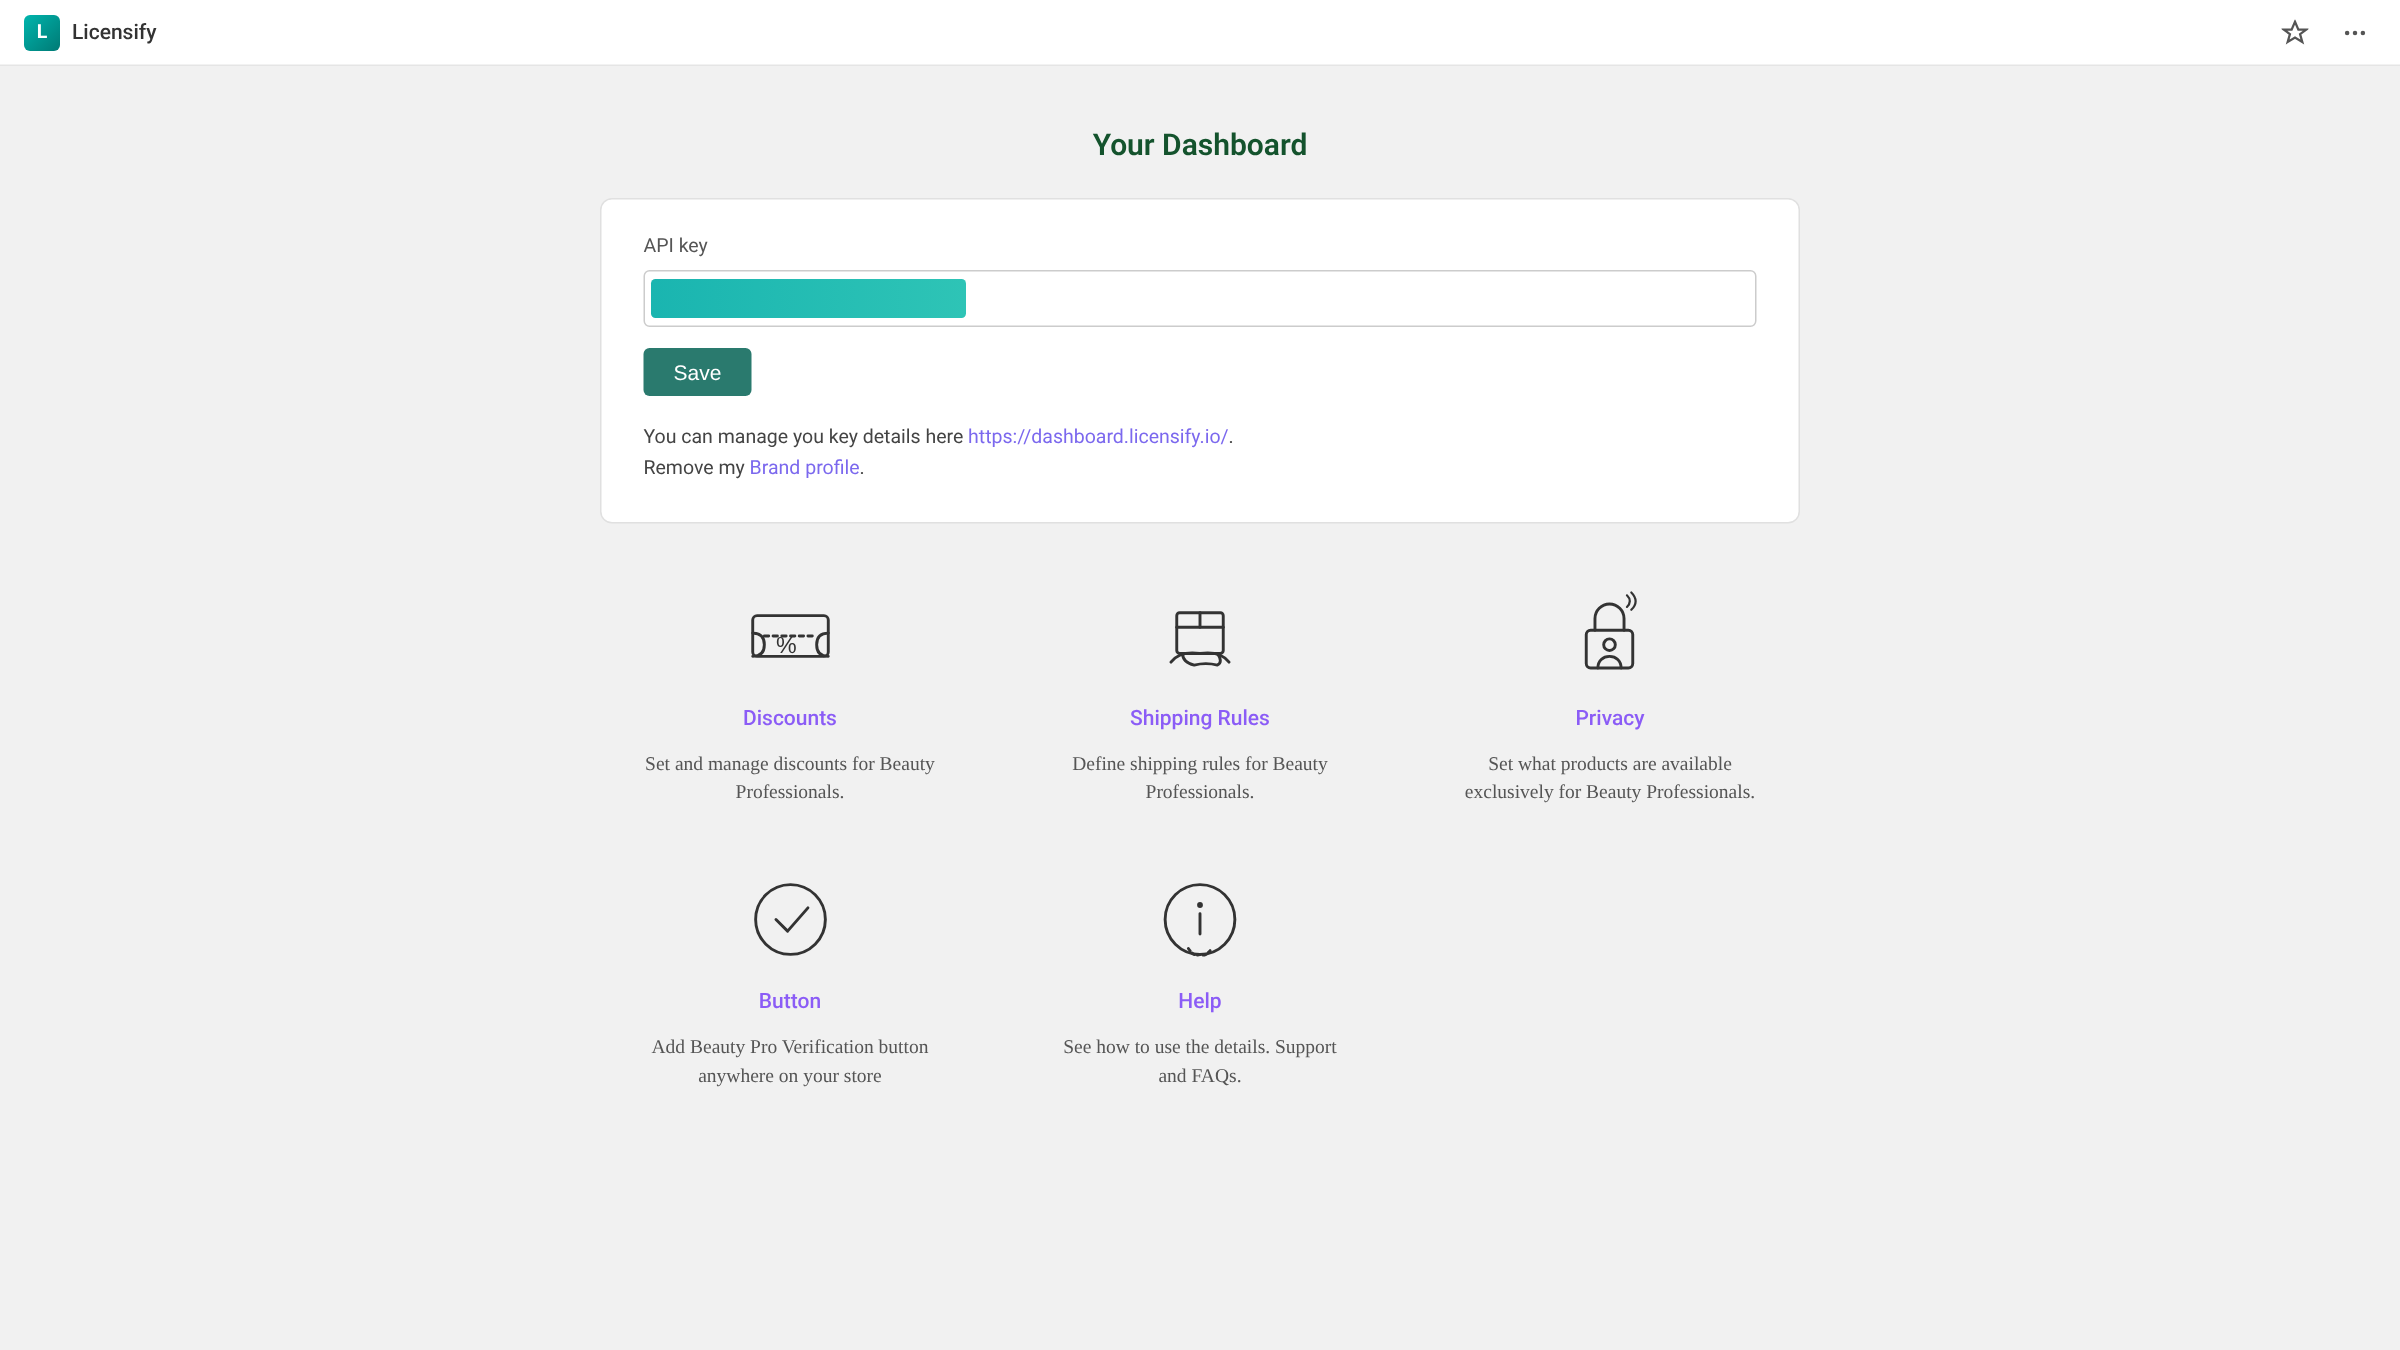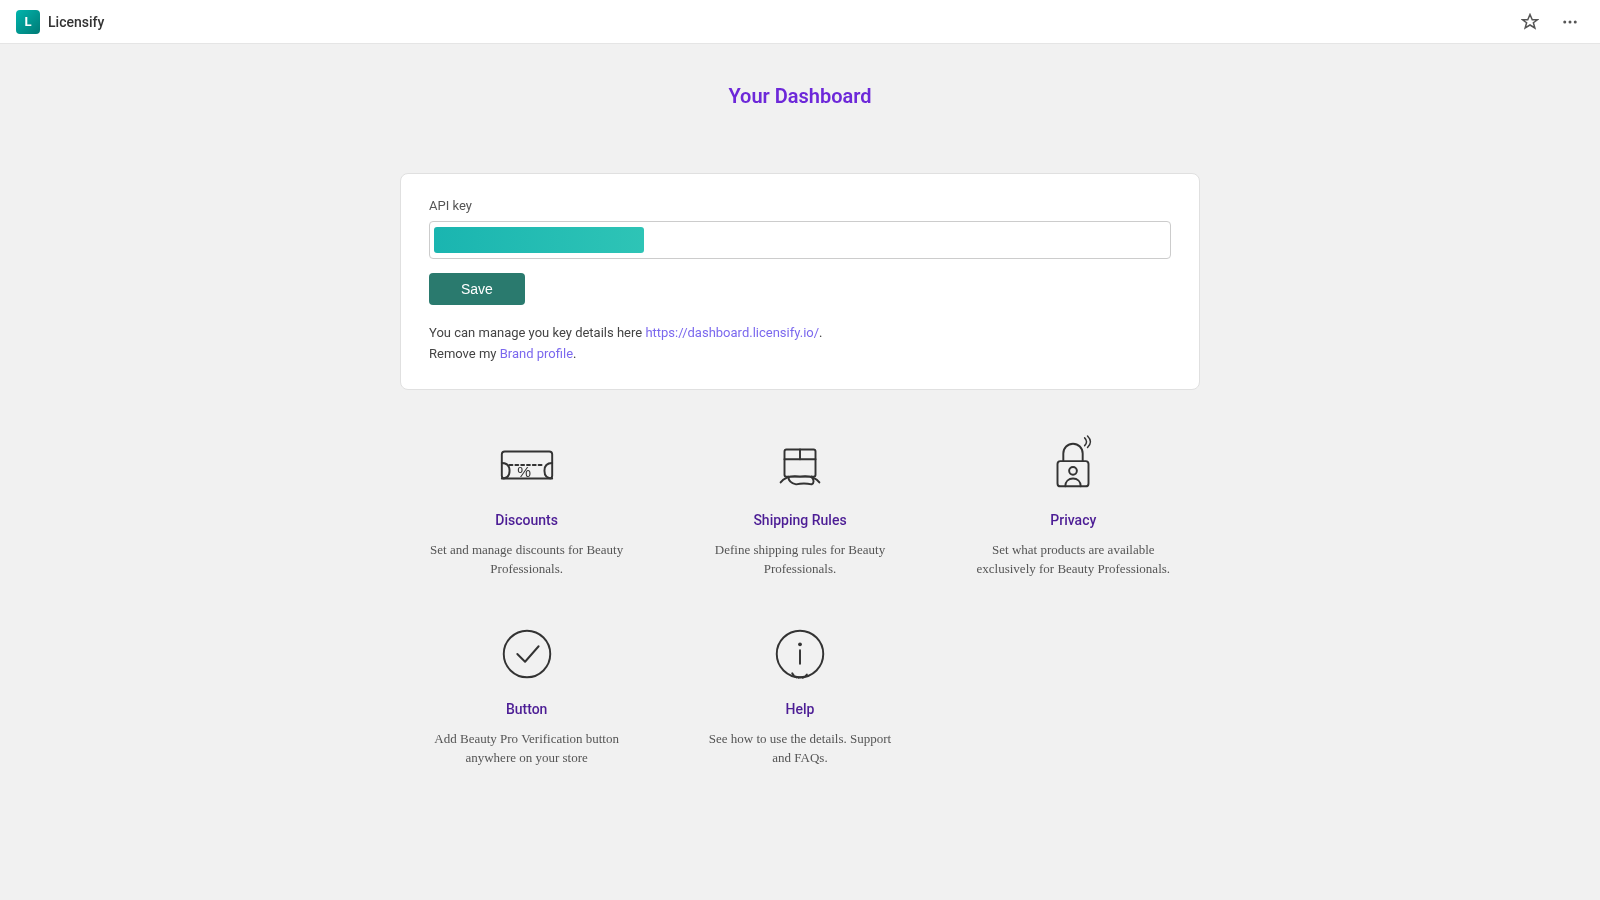--- a/index.html
+++ b/index.html
@@ -63,35 +63,34 @@
     .main {
       padding: 40px 20px;
       display: flex;
       flex-direction: column;
       align-items: center;
     }
 
     .page-title {
       font-size: 20px;
       font-weight: 600;
-      color: #6d28d9;
+      color: #14532d;
       margin-bottom: 24px;
       text-align: center;
     }
 
     
     .api-card {
       background: #fff;
       border-radius: 8px;
       border: 1px solid #e0e0e0;
       padding: 24px 28px;
       width: 800px;
       max-width: 100%;
       margin-bottom: 40px;
-      margin-top: 41px;
     }
     .api-label {
       font-size: 13px;
       color: #555;
       margin-bottom: 8px;
     }
     
     .api-key-visual {
       width: 100%;
       height: 38px;
@@ -108,21 +107,21 @@
       width: 210px;
       background: linear-gradient(90deg, #1ab5b0, #2ec4b6);
       border-radius: 3px;
     }
 
     .save-btn {
       background: #2a7a6e;
       color: #fff;
       border: none;
       border-radius: 4px;
-      padding: 8px 32px;
+      padding: 8px 20px;
       font-size: 14px;
       cursor: pointer;
       margin-bottom: 18px;
     }
 
     .api-note {
       font-size: 13px;
       color: #444;
       line-height: 1.6;
     }
@@ -151,21 +150,21 @@
       height: 70px;
       display: flex;
       align-items: center;
       justify-content: center;
     }
     .feature-icon svg {
       width: 62px;
       height: 62px;
     }
     .feature-link {
-      color: #4c1d95;
+      color: #8b5cf6;
       font-size: 14px;
       font-weight: 500;
       text-decoration: none;
       cursor: pointer;
     }
     .feature-desc {
       font-size: 13px;
       color: #555;
       line-height: 1.5;
       max-width: 200px;

